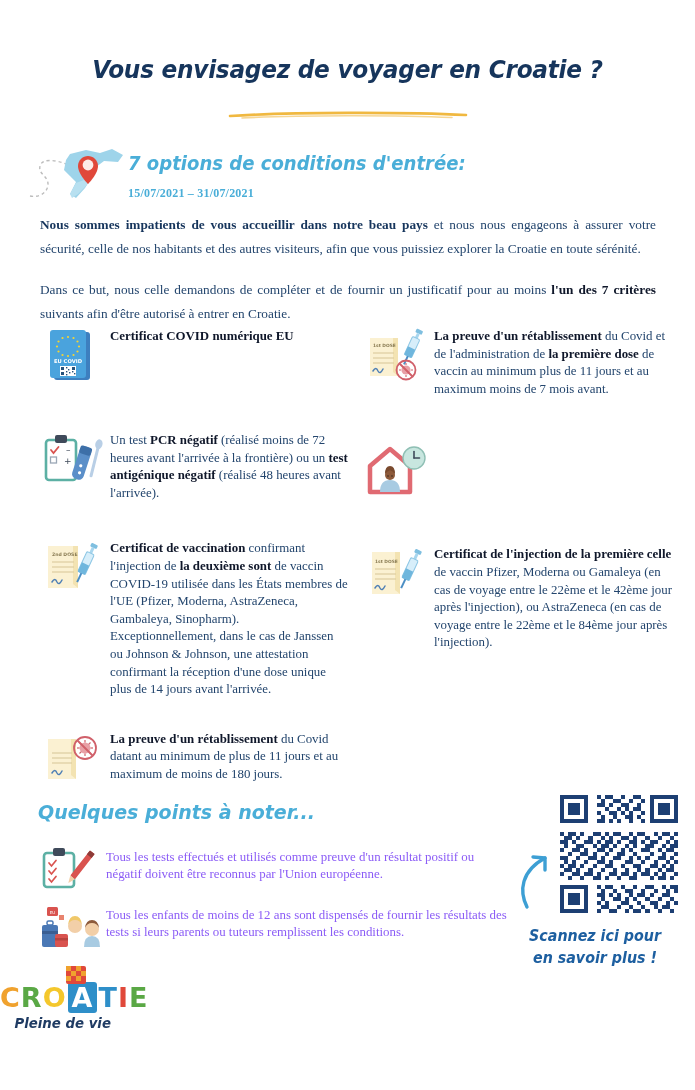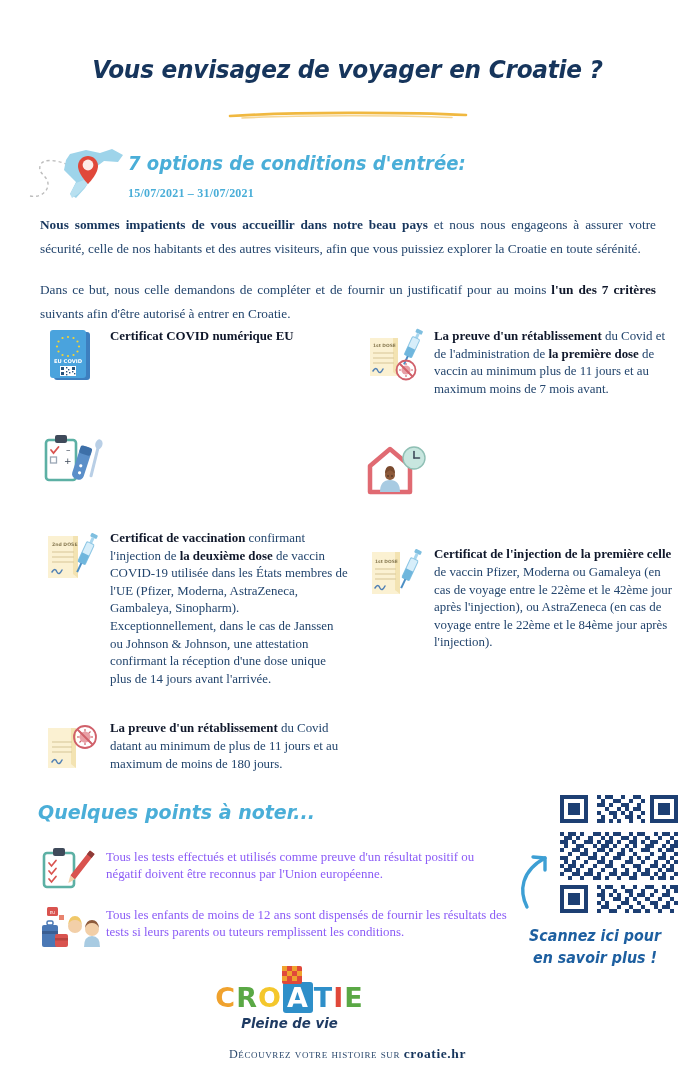--- a/index.html
+++ b/index.html
@@ -72,21 +72,21 @@
   
   .qr-wrap{position:absolute;left:560px;top:795px;width:118px;height:118px;}
   .qr-arrow{position:absolute;left:515px;top:845px;width:50px;height:65px;}
   .qr-caption{
     position:absolute;left:505px;top:925px;width:180px;text-align:center;
     font-family:"DejaVu Sans",sans-serif;font-weight:bold;font-style:italic;
     font-size:15px;line-height:22px;color:#1d5fa0;transform:scaleX(0.95);
   }
 
   
-  .logo{position:absolute;left:0;top:982px;width:579px;text-align:center;}
+  .logo{position:absolute;left:0;top:982px;width:579px;text-align:left;}
   .logo-word{
     font-family:"DejaVu Sans",sans-serif;font-weight:bold;
     font-size:27px;letter-spacing:1px;display:inline-block;position:relative;
   }
   .logo-word span{display:inline-block;}
   .l-c{color:#f0a22e;}
   .l-r{color:#5aa845;}
   .l-o{color:#f4c72c;}
   .l-a-box{
     background:#2e8fc9;color:#ffffff;border-radius:3px;
@@ -200,20 +200,23 @@
             <rect x="38" y="16" width="12" height="8" rx="2" fill="#3d6fa8"></rect>
             <circle cx="44" cy="36" r="1.6" fill="#ffffff"></circle>
             <circle cx="45" cy="43" r="1.6" fill="#ffffff"></circle>
           </g>
           <g transform="rotate(14 58 30)">
             <rect x="55.5" y="14" width="3" height="34" rx="1.5" fill="#b9cfe6"></rect>
             <ellipse cx="57" cy="14" rx="3.6" ry="5" fill="#b9cfe6"></ellipse>
           </g>
         </svg>
       </div>
+      <div class="txt">
+        <span>Un test </span><b>PCR négatif</b><span> (réalisé moins de 72 heures avant l'arrivée à la frontière) ou un </span><b>test antigénique négatif</b><span> (réalisé 48 heures avant l'arrivée).</span>
+      </div>
     </div>
 
     <div class="crit" style="margin-bottom:30px;">
       <div class="ico">
         <svg viewBox="0 0 72 62" width="72" height="62">
           <path d="M10,8 h30 v42 h-30 z" fill="#fbf1d2"></path>
           <path d="M40,8 v42 l-5,-4 v-38 z" fill="#f3e3b2"></path>
           <text x="14" y="18" font-size="4.6" font-weight="bold" fill="#8b7d55" font-family="DejaVu Sans, sans-serif">2nd DOSE</text>
           <g stroke="#ddcda0" stroke-width="1.2">
             <line x1="14" y1="24" x2="36" y2="24"></line>
@@ -224,21 +227,21 @@
           <g transform="rotate(25 48 24)">
             <rect x="45" y="4" width="7" height="4" rx="1" fill="#7fbfe0"></rect>
             <rect x="47" y="8" width="3" height="6" fill="#a8d6ee"></rect>
             <rect x="44.5" y="14" width="8" height="22" rx="1.5" fill="#d7eefa" stroke="#8cc6e4" stroke-width="1"></rect>
             <rect x="44.5" y="26" width="8" height="10" fill="#6fb6dd"></rect>
             <path d="M48.5,36 l0,10" stroke="#4b8ec4" stroke-width="2"></path>
           </g>
         </svg>
       </div>
       <div class="txt">
-        <b>Certificat de vaccination</b><span> confirmant l'injection de </span><b>la deuxième dose</b><span> de vaccin COVID-19 utilisée dans les États membres de l'UE (Pfizer, Moderna, AstraZeneca, Gambaleya, Sinopharm). Exceptionnellement, dans le cas de Janssen ou Johnson &amp; Johnson, une attestation confirmant la réception d'une dose unique plus de 14 jours avant l'arrivée.</span>
+        <b>Certificat de vaccination</b><span> confirmant l'injection de </span><b>la deuxième sont</b><span> de vaccin COVID-19 utilisée dans les États membres de l'UE (Pfizer, Moderna, AstraZeneca, Gambaleya, Sinopharm). Exceptionnellement, dans le cas de Janssen ou Johnson &amp; Johnson, une attestation confirmant la réception d'une dose unique plus de 14 jours avant l'arrivée.</span>
       </div>
     </div>
 
     <div class="crit">
       <div class="ico">
         <svg viewBox="0 0 72 62" width="72" height="62">
           <path d="M10,10 h28 v40 h-28 z" fill="#fbf1d2"></path>
           <path d="M38,10 v40 l-5,-4 v-36 z" fill="#f3e3b2"></path>
           <g stroke="#ddcda0" stroke-width="1.2">
             <line x1="14" y1="24" x2="34" y2="24"></line>
@@ -628,17 +631,14 @@
         <rect x="6" y="6" width="5" height="5" fill="#f0a22e"></rect>
         <rect x="16" y="6" width="5" height="5" fill="#f0a22e"></rect>
         <rect x="1" y="11" width="5" height="5" fill="#f0a22e"></rect>
         <rect x="11" y="11" width="5" height="5" fill="#f0a22e"></rect>
       </svg>
       <span class="l-c">C</span><span class="l-r">R</span><span class="l-o">O</span><span class="l-a-box">A</span><span class="l-t">T</span><span class="l-i">I</span><span class="l-e">E</span>
     </div>
     <div class="logo-tag">Pleine de vie</div>
   </div>
 
-  <div class="footer-line">
-    <span>Découvrez votre histoire sur </span><b>croatie.hr</b>
-  </div>
 
 </div>
 
 </body></html>

